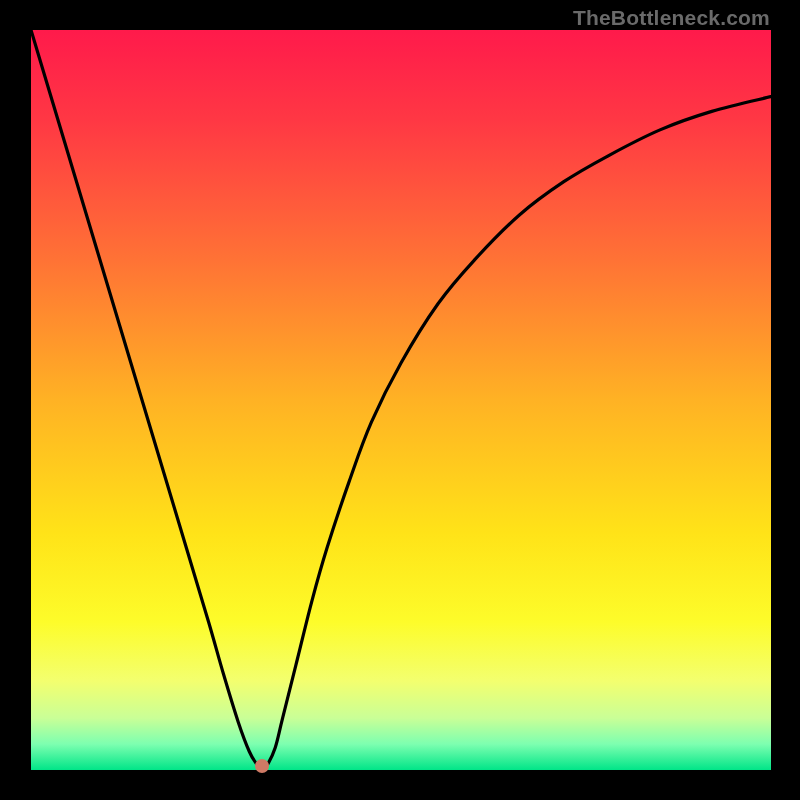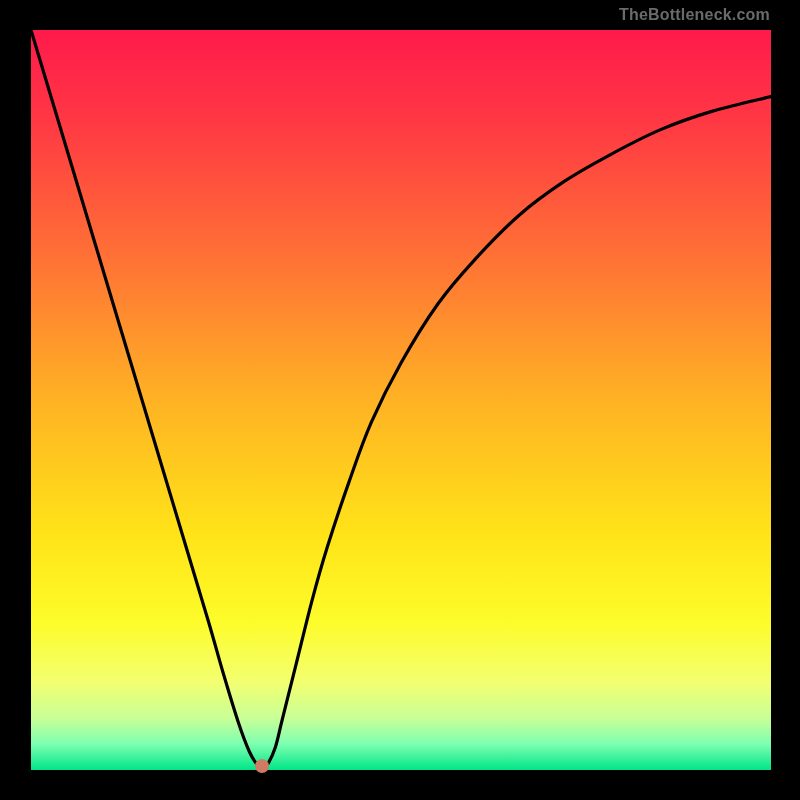--- a/index.html
+++ b/index.html
@@ -30,21 +30,21 @@
     position: absolute;
     left: 0;
     top: 0;
     width: 740px;
     height: 740px;
   }
   .watermark {
     position: absolute;
     top: 6px;
     right: 30px;
-    font-size: 16px;
+    font-size: 21px;
     font-weight: 600;
     color: #6a6a6a;
     letter-spacing: 0.2px;
     font-family: Arial, Helvetica, sans-serif;
   }
   svg.curve {
     position: absolute;
     left: 0;
     top: 0;
     width: 740px;

